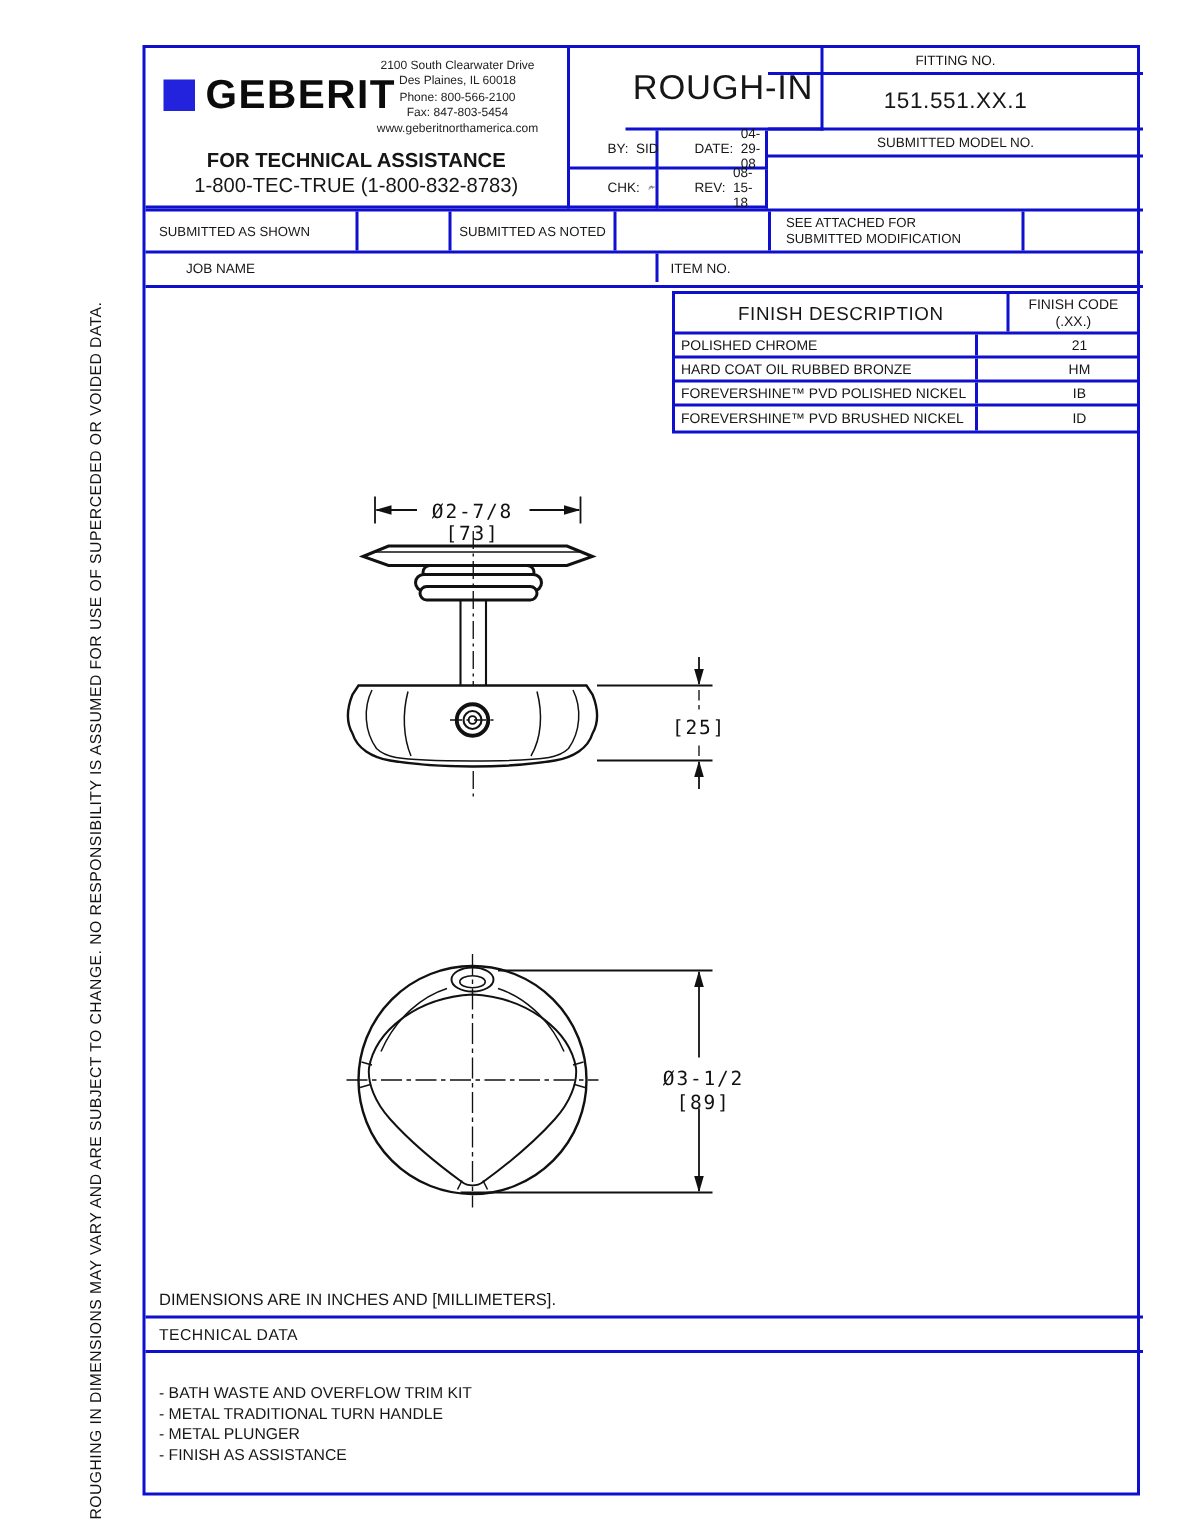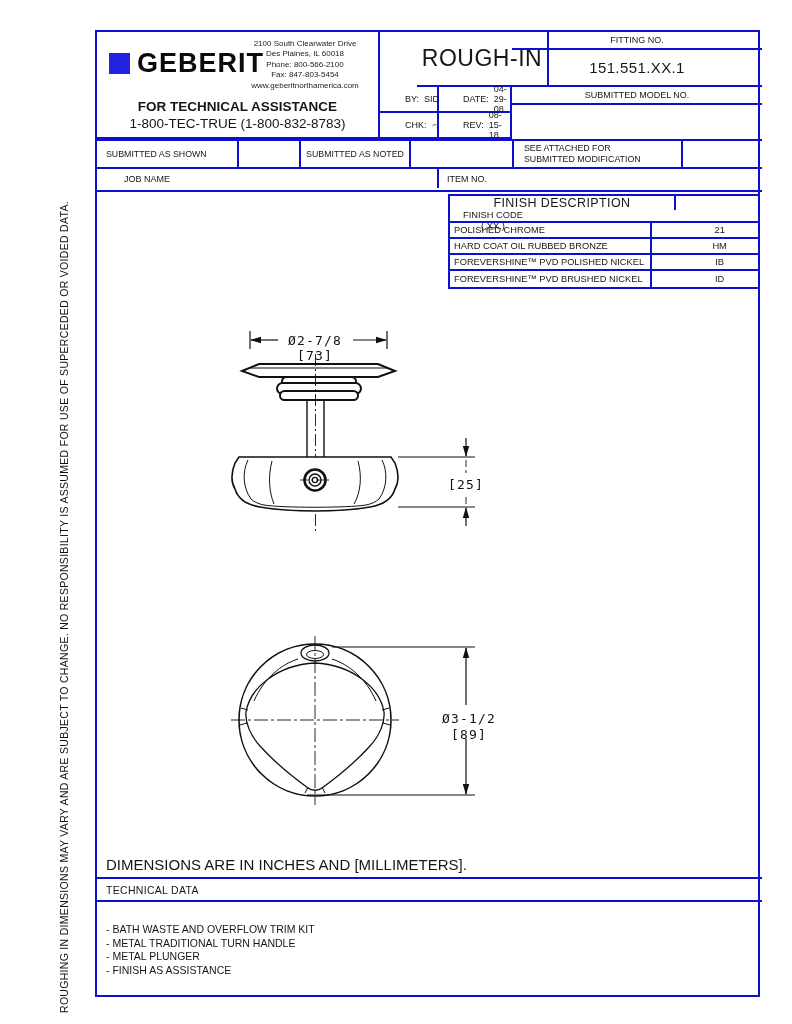--- a/index.html
+++ b/index.html
@@ -67,32 +67,32 @@
   .job-row{ left:0; top:137px; width:665px; height:23px; border-bottom:2px solid var(--blue); }
   .job-cell{ left:0; top:0; width:342px; height:19px; font-size:9px; padding-left:27px; }
   .item-cell{ left:342px; top:0; width:323px; height:19px; font-size:9px; padding-left:8px; }
 
   
   .content{ left:0; top:160px; width:665px; height:685px; }
   .drawing-svg{ position:absolute; left:0; top:0; width:665px; height:685px; }
 
   
   .finish-table{ position:absolute; left:351px; top:2px; width:312px; border:2px solid var(--blue); }
-  .ft-header{ display:flex; height:27px; border-bottom:2px solid var(--blue);flex-direction:column; }
+  .ft-header{ display:flex; height:27px; border-bottom:2px solid var(--blue); }
   .ft-desc-h{ width:226px; border-right:2px solid var(--blue); display:flex; align-items:center; justify-content:center;
               font-size:12.5px; letter-spacing:.4px; }
   .ft-code-h{ width:86px; display:flex; flex-direction:column; align-items:center; justify-content:center;
               font-size:9.3px; line-height:1.15; }
   .ft-row{ display:flex; height:16px; border-bottom:2px solid var(--blue);gap:29px; }
   .ft-row:last-child{ border-bottom:none; }
   .ft-desc{ width:226px; border-right:2px solid var(--blue); display:flex; align-items:center;
             font-size:9.3px; padding-left:4px; white-space:nowrap; }
   .ft-code{ width:86px; display:flex; align-items:center; justify-content:center; font-size:9.3px; }
 
-  .units-note{ position:absolute; left:9px; bottom:4px; font-size:15px; }
+  .units-note{ position:absolute; left:9px; bottom:4px; font-size:11px; }
 
   
   .techdata-bar{ left:0; top:845px; width:665px; height:25px; border-top:2px solid var(--blue);
                  border-bottom:2px solid var(--blue); font-size:10.5px; padding-left:9px; letter-spacing:.3px; }
   .tech-list{ left:0; top:870px; width:665px; height:95px; padding:21px 0 0 9px;
               font-size:10.5px; line-height:13.5px; }
 
   svg text{ font-family:"DejaVu Sans Mono", monospace; fill:#111; }
   .dimtxt{ font-size:13px; letter-spacing:1.2px; }
 </style>

